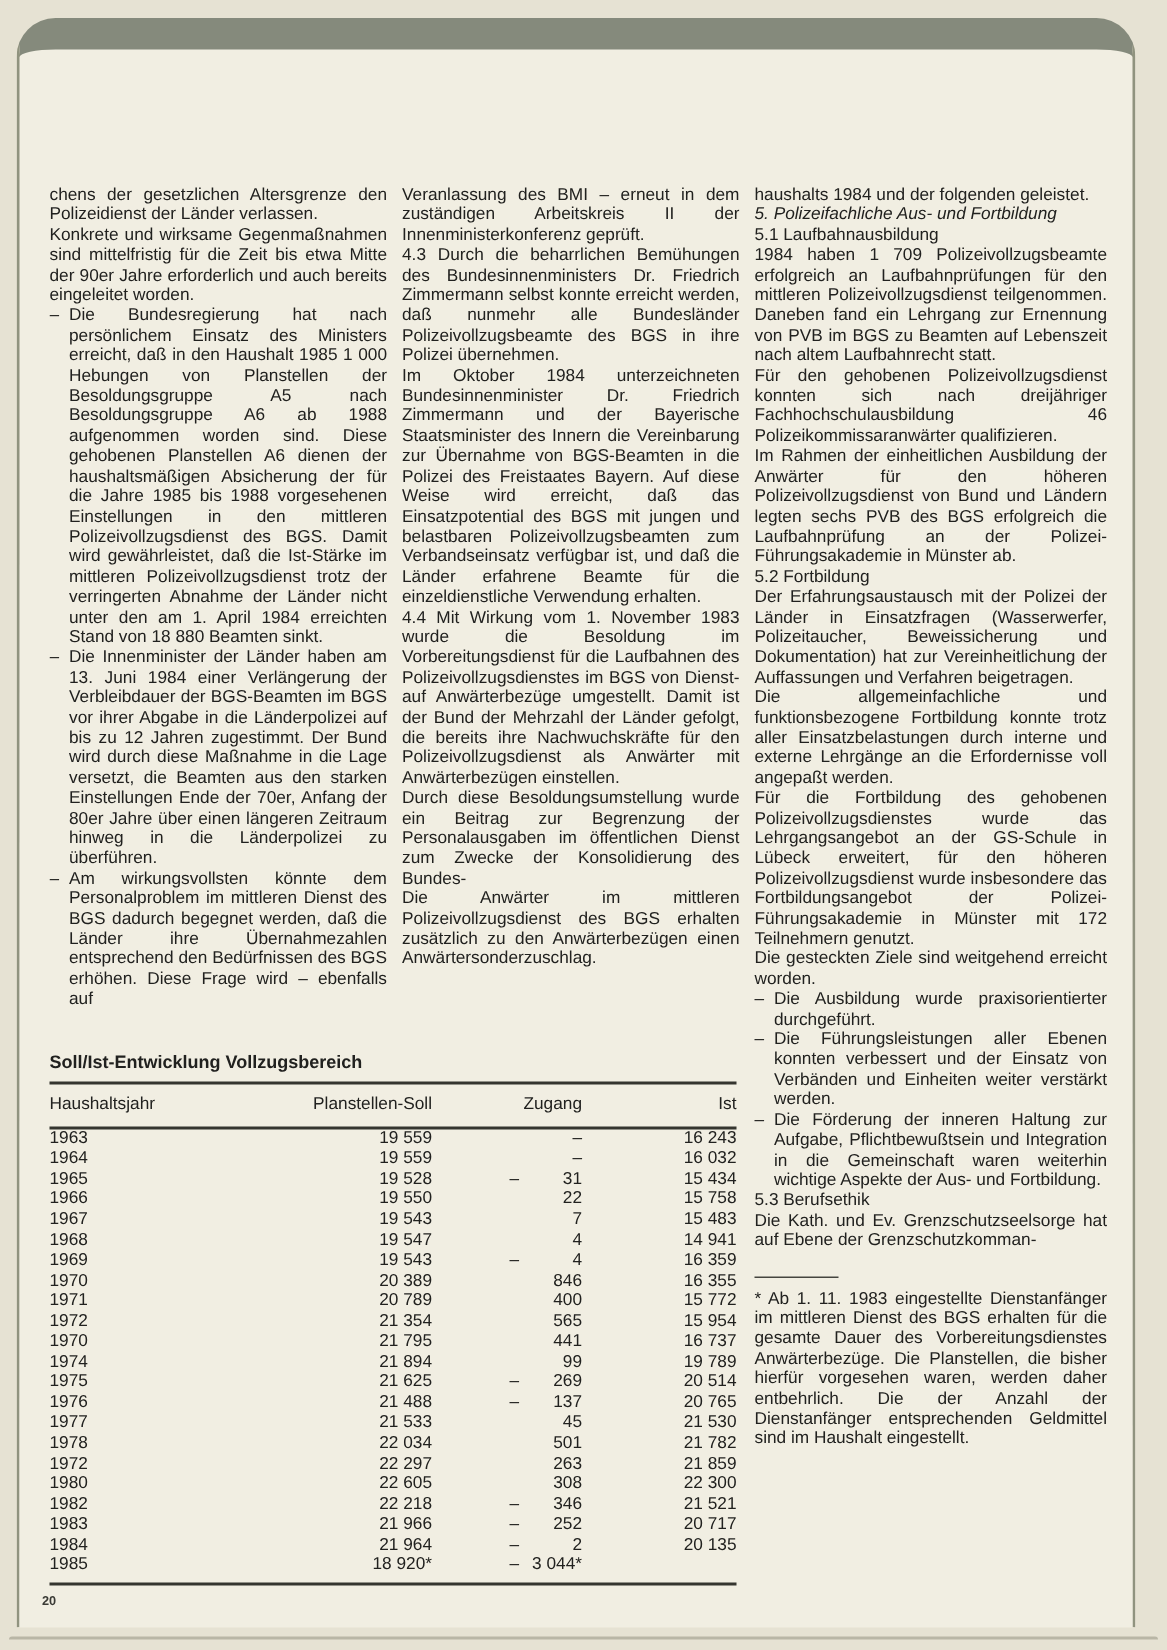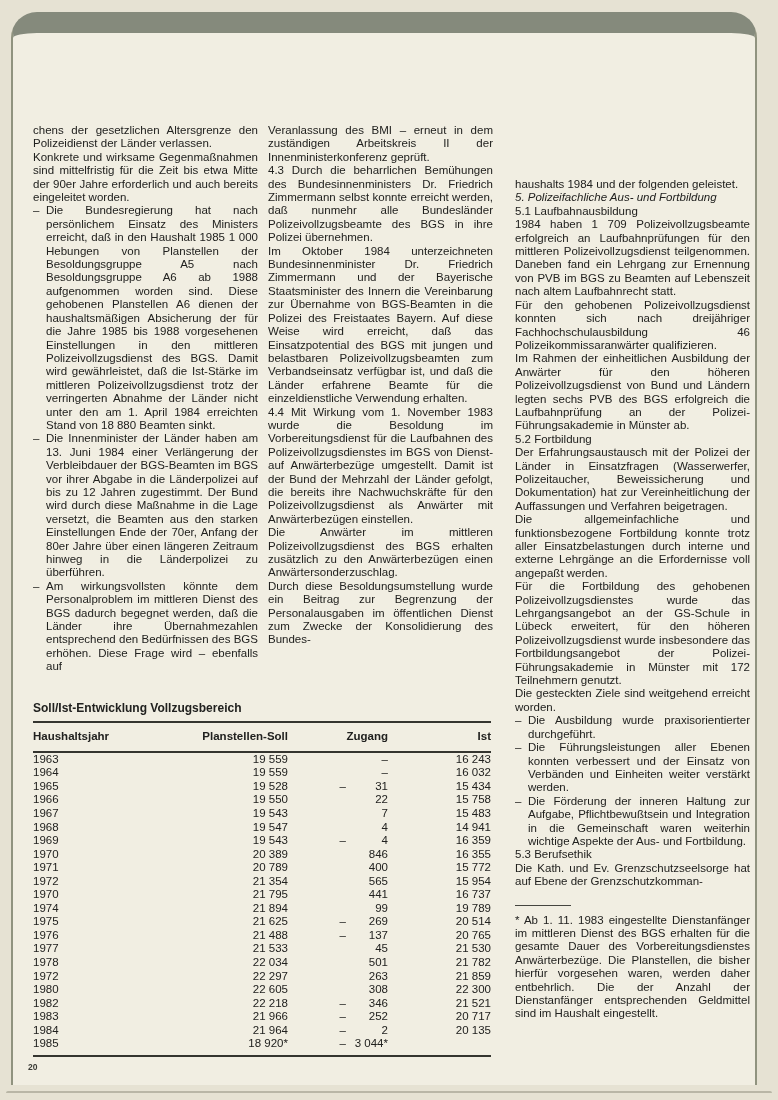--- a/index.html
+++ b/index.html
@@ -19,41 +19,41 @@
     border-bottom:none;
     border-radius:26px 26px 0 0;
     z-index:0;
   }
   .next-page-edge{
     position:absolute;left:6px;top:1091px;width:766px;height:2px;
     background:#b9b6a6;border-radius:3px 3px 0 0;z-index:0;
   }
   .content{
     position:absolute;left:33px;top:124px;width:705px;
-    display:flex;gap:22px;z-index:1;align-items:center;
+    display:flex;gap:10px;z-index:1;
   }
   .body-text, .col p, .ditem{
     font-size:11.5px;line-height:13.4px;text-align:justify;
     overflow-wrap:break-word;
   }
   .left-region{width:460px;flex:0 0 auto;}
   .text-cols{display:flex;gap:10px;height:566px;overflow:hidden;}
   .col1,.col2{width:225px;flex:0 0 auto;}
-  .col3{width:235px;flex:0 0 auto;margin-top:18px;}
+  .col3{width:235px;flex:0 0 auto;}
   .col p{margin:0;}
   .sp{margin-top:8px;}
   .ditem{position:relative;padding-left:13px;margin:0;}
   .ditem .mk{position:absolute;left:0;top:0;}
   .h-italic{font-style:italic;}
   
   .tbl-title{font-size:12px;font-weight:bold;margin:12px 0 0 0;}
   table{border-collapse:collapse;width:458px;margin-top:6px;border-bottom:2px solid #35352f;}
   col.c-year{width:145px;}col.c-soll{width:110px;}col.c-zug{width:100px;}col.c-ist{width:103px;}
   thead th{
-    font-weight:bold;font-size:11.5px;text-align:right;padding:7px 0;
+    font-weight:normal;font-size:11.5px;text-align:right;padding:7px 0;
     border-top:2px solid #35352f;border-bottom:2px solid #35352f;
   }
   thead th.th-year{text-align:left;}
   tbody td{font-size:11.5px;line-height:13.55px;padding:0;white-space:nowrap;}
   tbody tr:first-child td{padding-top:0;}
   tbody tr:last-child td{padding-bottom:4px;}
   td.td-year{text-align:left;}
   td.td-soll,td.td-zug,td.td-ist{text-align:right;}
   .zval{display:inline-block;min-width:42px;text-align:right;}
   .sign{display:inline-block;}
@@ -91,22 +91,22 @@
           <span class="mk">–</span>
           <span>Am wirkungsvollsten könnte dem Personalproblem im mittleren Dienst des BGS dadurch begegnet werden, daß die Länder ihre Übernahmezahlen entsprechend den Bedürfnissen des BGS erhöhen. Diese Frage wird – ebenfalls auf</span>
         </div>
       </div>
 
       <div class="col col2">
         <p>Veranlassung des BMI – erneut in dem zuständigen Arbeitskreis II der Innenministerkonferenz geprüft.</p>
         <p class="sp">4.3 Durch die beharrlichen Bemühungen des Bundesinnenministers Dr. Friedrich Zimmermann selbst konnte erreicht werden, daß nunmehr alle Bundesländer Polizeivollzugsbeamte des BGS in ihre Polizei übernehmen.</p>
         <p>Im Oktober 1984 unterzeichneten Bundesinnenminister Dr. Friedrich Zimmermann und der Bayerische Staatsminister des Innern die Vereinbarung zur Übernahme von BGS-Beamten in die Polizei des Freistaates Bayern. Auf diese Weise wird erreicht, daß das Einsatzpotential des BGS mit jungen und belastbaren Polizeivollzugsbeamten zum Verbandseinsatz verfügbar ist, und daß die Länder erfahrene Beamte für die einzeldienstliche Verwendung erhalten.</p>
         <p class="sp">4.4 Mit Wirkung vom 1. November 1983 wurde die Besoldung im Vorbereitungsdienst für die Laufbahnen des Polizeivollzugsdienstes im BGS von Dienst- auf Anwärterbezüge umgestellt. Damit ist der Bund der Mehrzahl der Länder gefolgt, die bereits ihre Nachwuchskräfte für den Polizeivollzugsdienst als Anwärter mit Anwärterbezügen einstellen.</p>
+        <p>Durch diese Besoldungsumstellung wurde ein Beitrag zur Begrenzung der Personalausgaben im öffentlichen Dienst zum Zwecke der Konsolidierung des Bundes-</p>
         <p>Die Anwärter im mittleren Polizeivollzugsdienst des BGS erhalten zusätzlich zu den Anwärterbezügen einen Anwärtersonderzuschlag.</p>
-        <p>Durch diese Besoldungsumstellung wurde ein Beitrag zur Begrenzung der Personalausgaben im öffentlichen Dienst zum Zwecke der Konsolidierung des Bundes-</p>
       </div>
     </div>
 
     <div class="table-sec">
       <div class="tbl-title">Soll/Ist-Entwicklung Vollzugsbereich</div>
       <table>
         <colgroup>
           <col class="c-year">
             <col class="c-soll">
             <col class="c-zug">

